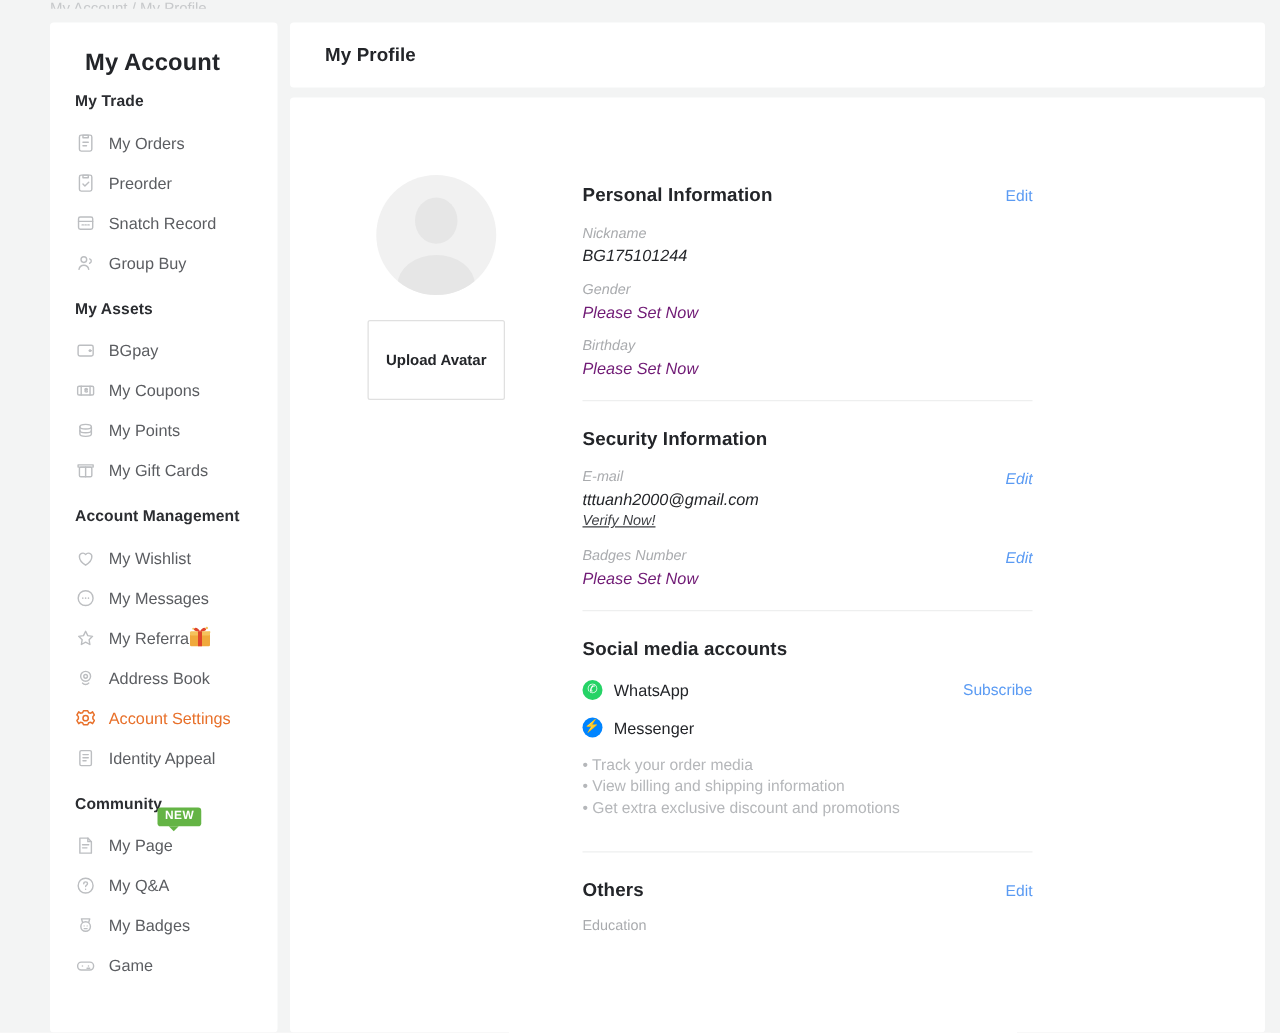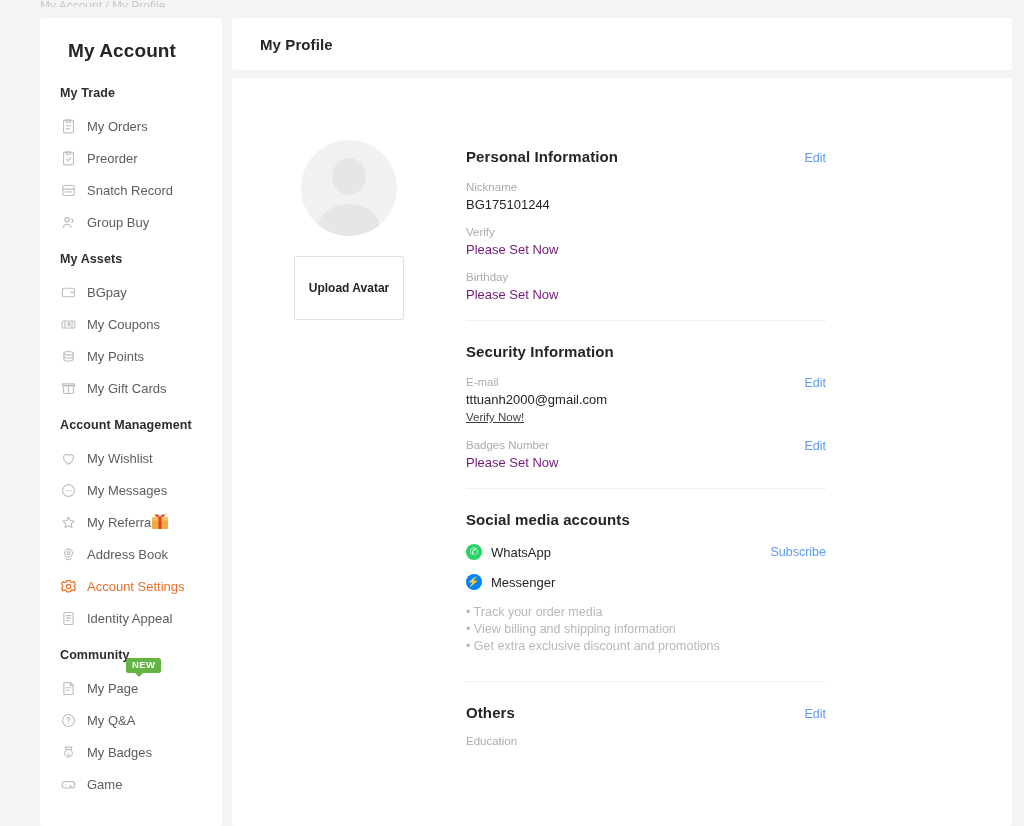--- a/index.html
+++ b/index.html
@@ -20,21 +20,21 @@
 
   
   .sidebar {
     position: absolute; left: 40px; top: 18px;
     width: 182px; height: 808px;
     background: #fff; border-radius: 3px;
     padding: 22px 0 0 0; overflow: hidden;
   }
   .sidebar-title {
     font-size: 19px; font-weight: bold; color: #232529;
-    padding: 0 0 0 28px; margin-bottom: 24px; letter-spacing: .1px;
+    padding: 0 0 0 28px; margin-bottom: 12px; letter-spacing: .1px;
   }
   .side-group { margin-bottom: 14px; }
   .side-group-title {
     font-size: 12.5px; font-weight: bold; color: #2b2d31;
     padding-left: 20px; margin-bottom: 10px; letter-spacing: .1px;
   }
   .side-item {
     position: relative; display: flex; align-items: center;
     height: 32px; padding-left: 20px; cursor: pointer;
   }
@@ -102,21 +102,21 @@
   .sec-head {
     display: flex; align-items: baseline; justify-content: space-between;
     margin-bottom: 16px;
   }
   .sec-head h2 {
     font-size: 15px; font-weight: bold; color: #232529; letter-spacing: .1px;
   }
   .edit-link {
     font-size: 12.5px; color: #5b9bf3; cursor: pointer; white-space: nowrap;
   }
-  .field { margin-bottom: 14px; position: relative; }
+  .field { margin-bottom: 14px; position: relative; font-style: italic; }
   .field-label { font-size: 11.5px; color: #a9abae; margin-bottom: 4px; }
   .field-value { font-size: 13px; color: #232529; }
   .field-value.empty { color: #701a75; }
   .field-row {
     display: flex; justify-content: space-between; align-items: flex-start;
   }
   .verify-link {
     display: inline-block; margin-top: 3px; font-size: 11.5px;
     color: #3d3f43; text-decoration: underline; cursor: pointer;
   }
@@ -371,21 +371,21 @@
           <div class="sec-head">
             <h2>Personal Information</h2>
             <span class="edit-link">Edit</span>
           </div>
           <div id="personal-fields">
               <div class="field">
                 <div class="field-label">Nickname</div>
                 <div class="field-value">BG175101244</div>
               </div>
               <div class="field">
-                <div class="field-label">Verify</div>
+                <div class="field-label">Gender</div>
                 <div class="field-value empty">Please Set Now</div>
               </div>
               <div class="field">
                 <div class="field-label">Birthday</div>
                 <div class="field-value empty">Please Set Now</div>
               </div>
             </div>
 
           <div class="divider"></div>
 

